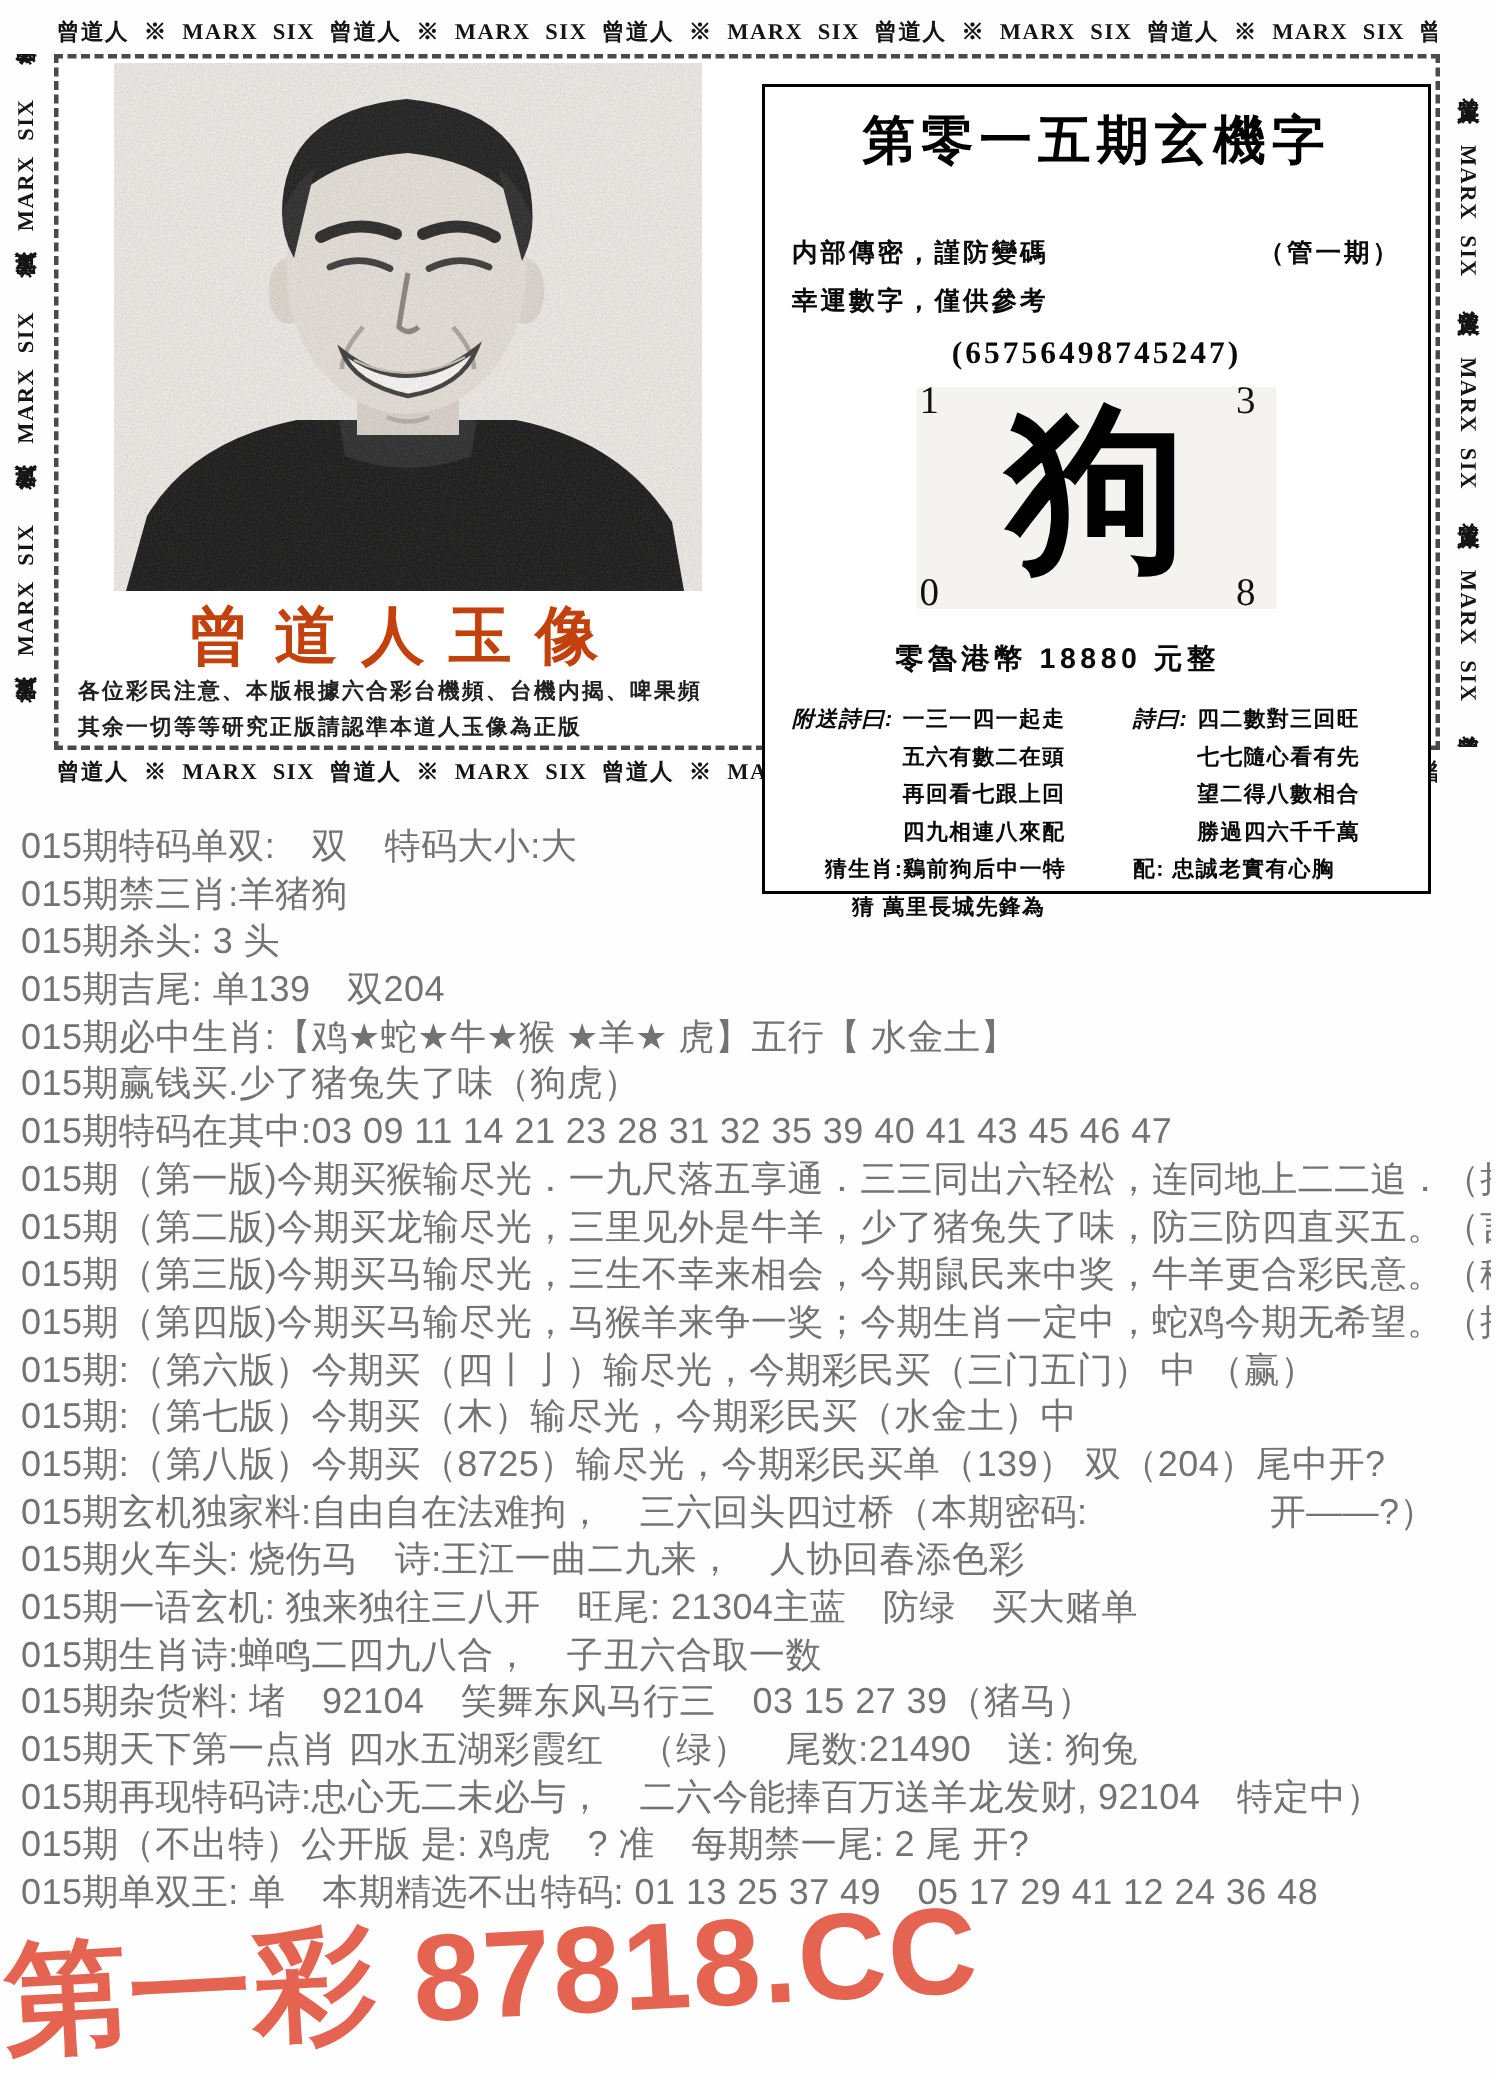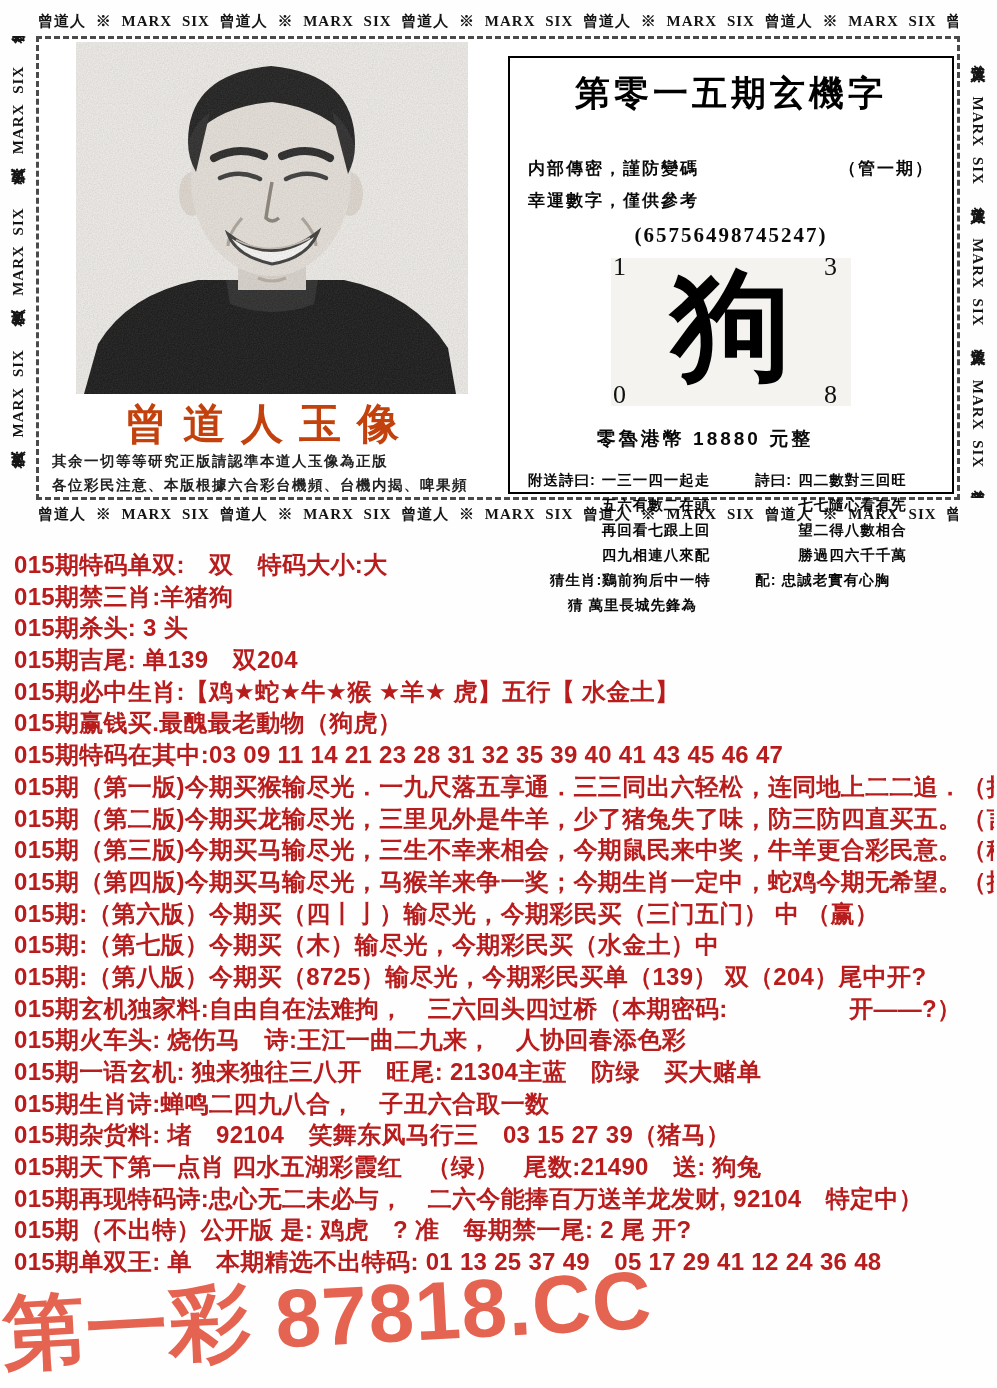--- a/index.html
+++ b/index.html
@@ -30,21 +30,21 @@
     position:absolute; left:60px; top:396px; width:420px; text-align:center;
     font-family:"Liberation Serif","DejaVu Serif",serif;
     font-size:42px; font-weight:900; letter-spacing:16px; color:#c2410c;
   }
   .notes {
     position:absolute; left:52px; top:450px; width:440px;
     font-size:14.5px; font-weight:600; line-height:1.65; letter-spacing:1.5px; color:#222;
   }
   
   .mystic {
-    position:absolute; left:508px; top:56px; width:446px; height:438px;
+    position:absolute; left:508px; top:56px; width:446px; height:540px;
     border:2px solid #000; padding:8px 18px 6px 18px; background:#fff;
   }
   .mystic-title {
     margin-top:4px; text-align:center; font-family:"Liberation Serif","DejaVu Serif",serif;
     font-size:35px; font-weight:900; letter-spacing:4px; color:#000;
   }
   .mystic-row1 { margin-top:40px; display:flex; justify-content:space-between;
     font-size:17px; font-weight:700; letter-spacing:2px; }
   .mystic-row2 { margin-top:9px; font-size:17px; font-weight:700; letter-spacing:2px; }
   .lucky-number { margin-top:11px; text-align:center; font-size:21px; font-weight:700;
@@ -60,29 +60,29 @@
   .zchar { position:absolute; left:50%; top:50%; transform:translate(-50%,-54%);
     font-family:"Liberation Serif","DejaVu Serif",serif;
     font-size:120px; font-weight:900; color:#000; line-height:1; }
   .price { margin-top:20px; text-align:center; padding-right:52px;
     font-size:19px; font-weight:700; letter-spacing:3px; }
   .poems { margin-top:16px; display:flex; font-size:14.5px; font-weight:700; }
   .poem-col { line-height:1.72; letter-spacing:1px; }
   .poem-left  { width:56%; }
   .poem-right { width:44%; }
   .poem-head { display:flex; }
-  .poem-label { flex:0 0 auto; margin-right:6px; }
+  .poem-label { flex:0 0 auto; margin-right:6px;font-style:italic; }
   .poem-extra1 { margin-left:22px; }
   .poem-extra2 { margin-left:40px; }
   .poem-extra3 { margin-left:0; }
   
   .body-lines { position:absolute; left:14px; top:549px; width:980px; }
   .body-line {
     height:31.7px; line-height:31.7px; white-space:nowrap; overflow:hidden;
-    font-size:24px; font-weight:700; letter-spacing:0.3px; color:#b91c1c;
+    font-size:24px; font-weight:400; letter-spacing:0.3px; color:#737373;
   }
   
   .watermark {
     position:absolute; left:0px; top:1280px; white-space:nowrap;
     font-size:82px; font-weight:900; letter-spacing:1px;
     transform:rotate(-3deg); transform-origin:left top;
     opacity:0.84; mix-blend-mode:multiply; pointer-events:none;
   }
 </style>
 </head>
@@ -136,22 +136,22 @@
       <path d="M152,192 Q196,226 242,190 Q232,216 196,222 Q160,214 152,192 Z" fill="#fdfdfc" stroke="#3c3c3c" stroke-width="3"></path>
       <path d="M160,198 Q196,216 234,196" stroke="#c9c2b8" stroke-width="1.5" fill="none"></path>
 
       <path d="M182,236 Q196,242 210,236" stroke="#b9b1a6" stroke-width="3" fill="none"></path>
 
       <rect x="0" y="0" width="392" height="352" filter="url(#grain)" opacity="0.5"></rect>
     </svg>
   </div>
   <div class="caption">曾道人玉像</div>
   <div class="notes">
+    <div>各位彩民注意、本版根據六合彩台機頻、台機内揭、啤果頻</div>
     <div>其余一切等等研究正版請認準本道人玉像為正版</div>
-    <div>各位彩民注意、本版根據六合彩台機頻、台機内揭、啤果頻</div>
   </div>
 
   <div class="mystic">
     <div class="mystic-title">第零一五期玄機字</div>
     <div class="mystic-row1">
       <span>内部傳密，謹防變碼</span>
       <span>（管一期）</span>
     </div>
     <div class="mystic-row2">幸運數字，僅供參考</div>
     <div class="lucky-number">(65756498745247)</div>
@@ -194,21 +194,21 @@
       </div>
     </div>
   </div>
 
   <div class="body-lines">
       <div class="body-line">015期特码单双:　双　特码大小:大</div>
       <div class="body-line">015期禁三肖:羊猪狗</div>
       <div class="body-line">015期杀头: 3 头</div>
       <div class="body-line">015期吉尾: 单139　双204</div>
       <div class="body-line">015期必中生肖:【鸡★蛇★牛★猴 ★羊★ 虎】五行【 水金土】</div>
-      <div class="body-line">015期赢钱买.最醜最老動物（狗虎）</div>
+      <div class="body-line">015期赢钱买.少了猪兔失了味（狗虎）</div>
       <div class="body-line">015期特码在其中:03 09 11 14 21 23 28 31 32 35 39 40 41 43 45 46 47</div>
       <div class="body-line">015期（第一版)今期买猴输尽光．一九尺落五享通．三三同出六轻松，连同地上二二追．（拉）</div>
       <div class="body-line">015期（第二版)今期买龙输尽光，三里见外是牛羊，少了猪兔失了味，防三防四直买五。（言）</div>
       <div class="body-line">015期（第三版)今期买马输尽光，三生不幸来相会，今期鼠民来中奖，牛羊更合彩民意。（移）</div>
       <div class="body-line">015期（第四版)今期买马输尽光，马猴羊来争一奖；今期生肖一定中，蛇鸡今期无希望。（接）</div>
       <div class="body-line">015期:（第六版）今期买（四丨亅）输尽光，今期彩民买（三门五门） 中 （赢）</div>
       <div class="body-line">015期:（第七版）今期买（木）输尽光，今期彩民买（水金土）中</div>
       <div class="body-line">015期:（第八版）今期买（8725）输尽光，今期彩民买单（139） 双（204）尾中开?</div>
       <div class="body-line">015期玄机独家料:自由自在法难拘，　三六回头四过桥（本期密码:　　　　　开——?）</div>
       <div class="body-line">015期火车头: 烧伤马　诗:王江一曲二九来，　人协回春添色彩</div>

